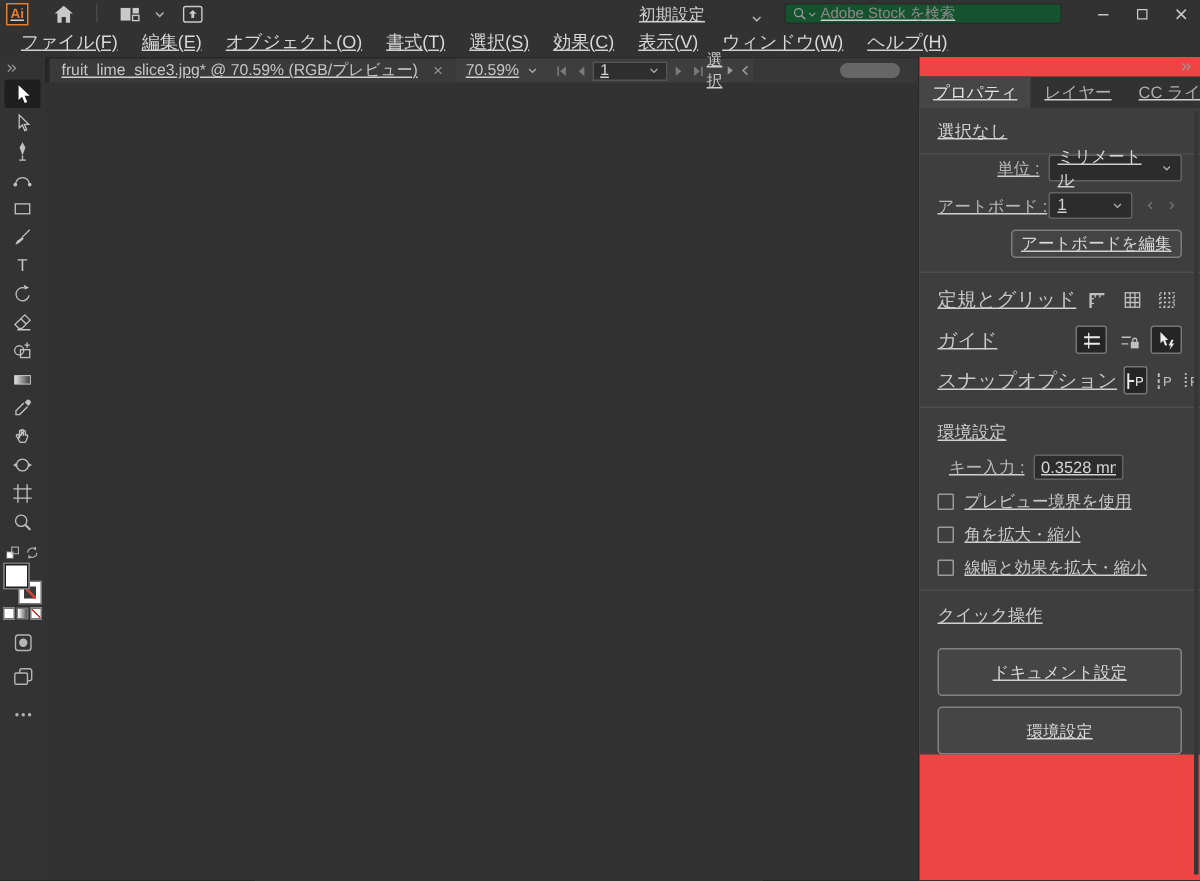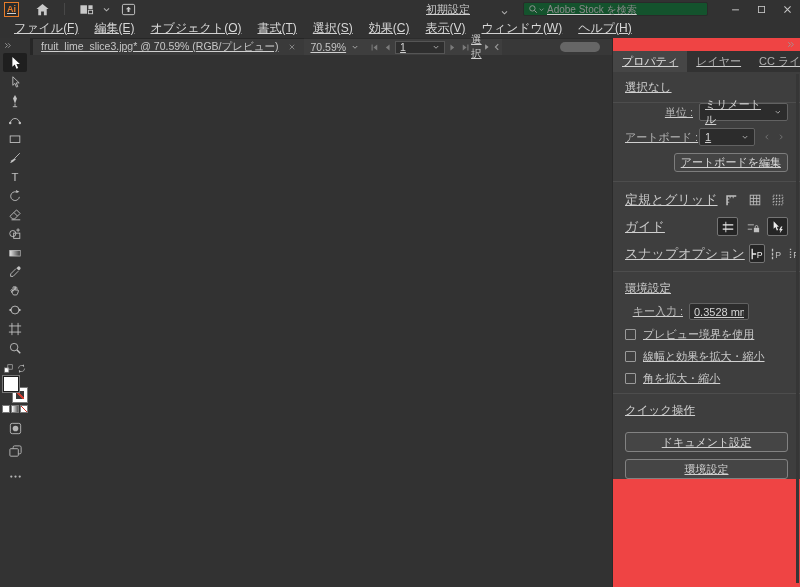--- a/index.html
+++ b/index.html
@@ -110,21 +110,21 @@
   .pibtn{width:21px;height:19px;border-radius:2px;display:flex;align-items:center;justify-content:center;
          color:#c0c0c0;margin-left:4px;}
   .pibtn .icon{width:14px;height:14px;}
   .pibtn.pressed{background:#252525;border:1px solid #757575;color:#ececec;}
   .pinput{background:#2c2c2c;border:1px solid #626262;border-radius:2px;height:17px;width:60px;
           color:#d5d5d5;font-size:11px;padding:0 4px;overflow:hidden;white-space:nowrap;}
   .chkrow{display:flex;align-items:center;margin:7px 0;}
   .chkbox{width:11px;height:11px;border:1px solid #9a9a9a;border-radius:1px;margin-right:7px;flex:none;}
   .chkrow .lbl{color:#c9c9c9;font-size:11px;white-space:nowrap;}
   .qbtn{border:1px solid #828282;border-radius:3px;background:#454545;color:#d9d9d9;font-size:11px;
-        height:20px;display:flex;align-items:center;justify-content:center;margin:7px 0;}
+        height:32px;display:flex;align-items:center;justify-content:center;margin:7px 0;}
   .panel-scroll{position:absolute;right:1px;top:36px;bottom:4px;width:3px;background:#363636;}
 </style>
 </head>
 <body>
 
 <div id="app">
 
   <div class="titlebar">
     <div class="ai-logo">Ai</div>
     <span class="icon tb-icon">
@@ -754,26 +754,26 @@
         </div>
         <div>
 
             <div class="chkrow">
               <span class="chkbox"></span>
               <span class="lbl">プレビュー境界を使用</span>
             </div>
 
             <div class="chkrow">
               <span class="chkbox"></span>
-              <span class="lbl">線幅と効果を拡大・縮小</span>
+              <span class="lbl">角を拡大・縮小</span>
             </div>
 
             <div class="chkrow">
               <span class="chkbox"></span>
-              <span class="lbl">角を拡大・縮小</span>
+              <span class="lbl">線幅と効果を拡大・縮小</span>
             </div>
           </div>
         <div class="pdivider"></div>
 
         <div class="pheading">クイック操作</div>
         <div>
 
         <div class="qbtn">ドキュメント設定</div>
             <div class="qbtn">環境設定</div>
           </div>

